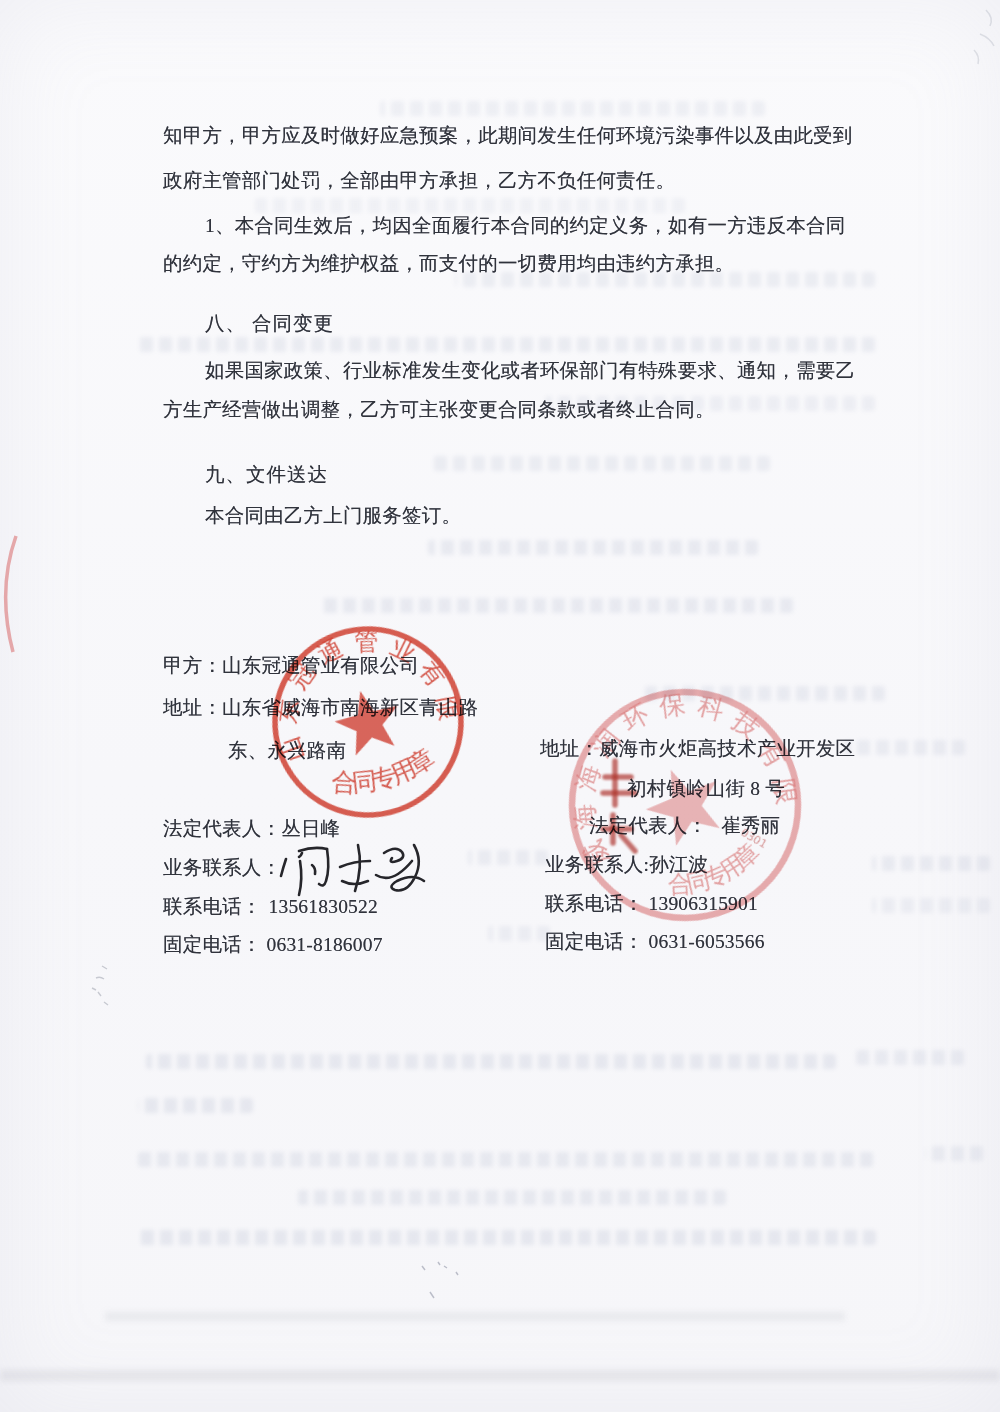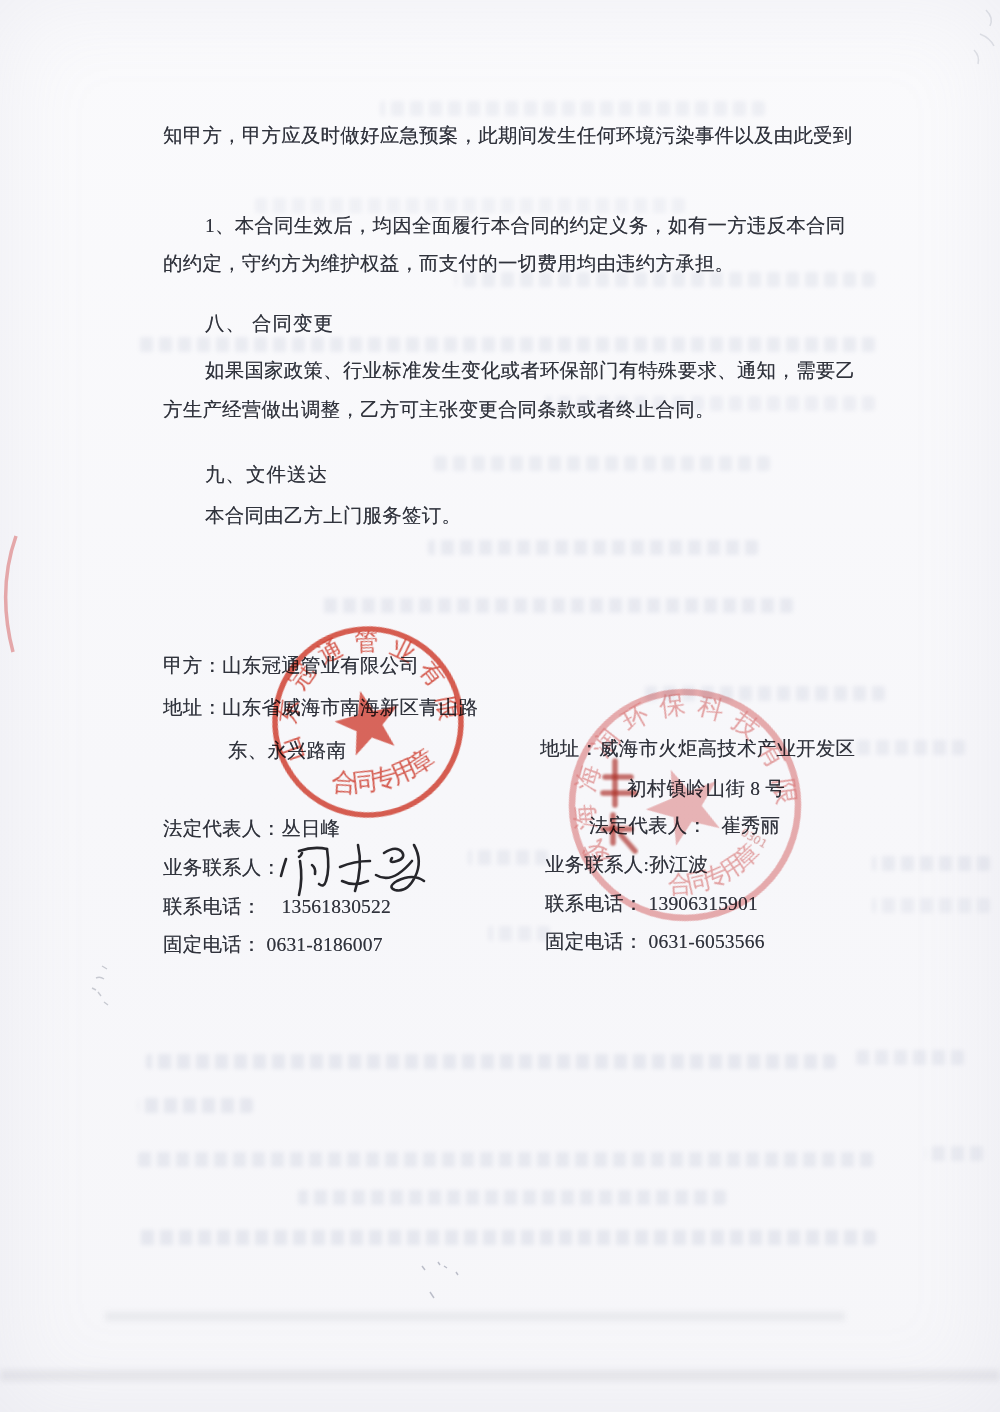--- a/index.html
+++ b/index.html
@@ -72,36 +72,37 @@
     <path d="M56,6 q8,8 4,16 M50,30 q10,4 14,12 M44,46 q6,6 4,14" stroke="#9aa0ae" stroke-width="1.6" fill="none"></path>
   </svg>
   <svg class="speck" style="left:82px;top:958px;opacity:.45" width="46" height="56" viewBox="0 0 46 56">
     <path d="M20,8 l5,3 M14,20 q4,-2 8,1 M10,30 l4,2 M16,34 l3,4 M22,44 l4,3" stroke="#8e93a0" stroke-width="1.4" fill="none"></path>
   </svg>
   <svg class="speck" style="left:408px;top:1258px;opacity:.5" width="120" height="48" viewBox="0 0 120 48">
     <path d="M14,8 l3,4 M30,4 l2,3 M36,8 l3,2 M22,34 l4,6 M48,14 l2,3" stroke="#82879a" stroke-width="1.5" fill="none"></path>
   </svg>
 
   <div class="line" style="left:163px;top:122px;">知甲方，甲方应及时做好应急预案，此期间发生任何环境污染事件以及由此受到</div>
+  <div class="line" style="left:163px;top:167px;">政府主管部门处罚，全部由甲方承担，乙方不负任何责任。</div>
   <div class="line indent" style="top:212px;">1、本合同生效后，均因全面履行本合同的约定义务，如有一方违反本合同</div>
   <div class="line" style="left:163px;top:250px;">的约定，守约方为维护权益，而支付的一切费用均由违约方承担。</div>
 
   <div class="line indent sec-title" style="top:310px;">八、 合同变更</div>
   <div class="line" style="left:163px;top:396px;">方生产经营做出调整，乙方可主张变更合同条款或者终止合同。</div>
   <div class="line indent" style="top:357px;">如果国家政策、行业标准发生变化或者环保部门有特殊要求、通知，需要乙</div>
 
   <div class="line indent sec-title" style="top:461px;">九、文件送达</div>
   <div class="line indent" style="top:502px;">本合同由乙方上门服务签订。</div>
 
   <div class="line" style="left:163px;top:652px;"><span>甲方：</span><span>山东冠通管业有限公司</span></div>
   <div class="line" style="left:163px;top:694px;"><span>地址：</span><span>山东省威海市南海新区青山路</span></div>
   <div class="line" style="left:228px;top:737px;">东、永兴路南</div>
   <div class="line" style="left:163px;top:815px;"><span>法定代表人：</span><span>丛日峰</span></div>
   <div class="line" style="left:163px;top:854px;"><span>业务联系人：</span></div>
-  <div class="line" style="left:163px;top:893px;"><span>联系电话：</span><span style="margin-left:20px">13561830522</span></div>
+  <div class="line" style="left:163px;top:893px;"><span>联系电话：</span><span style="margin-left:7px">13561830522</span></div>
   <div class="line" style="left:163px;top:931px;"><span>固定电话：</span><span style="margin-left:5px">0631-8186007</span></div>
 
   <svg class="sig" style="position:absolute;left:272px;top:833px;" width="170" height="72" viewBox="0 0 170 72">
     <path d="M14,26 q-3,9 -5,17"></path>
     <path d="M30,20 q-1,3 -3,4"></path>
     <path d="M28,28 q3,18 -1,34"></path>
     <path d="M27,18 q15,-5 28,-2"></path>
     <path d="M55,16 q3,20 -1,32 q-2,7 -7,3"></path>
     <path d="M40,32 q4,3 3,9"></path>
     <path d="M68,34 q14,-6 30,-6"></path>

